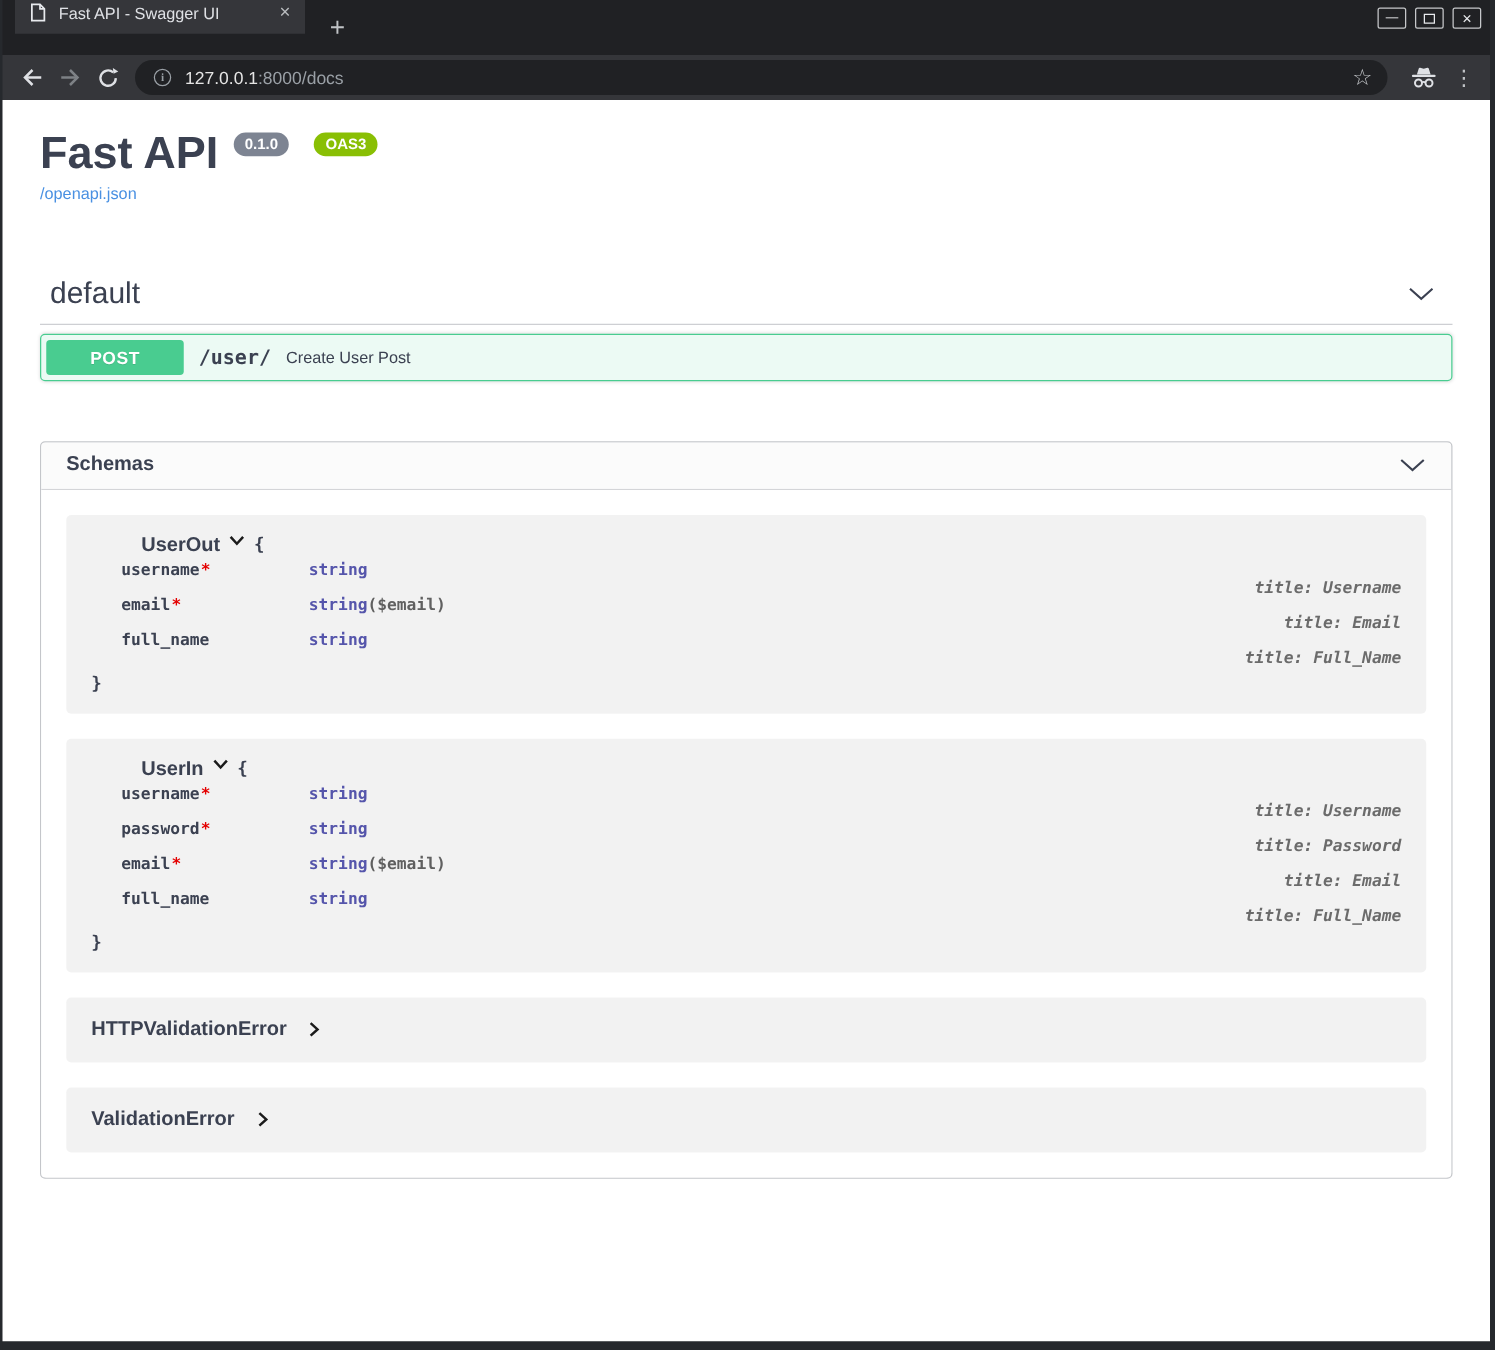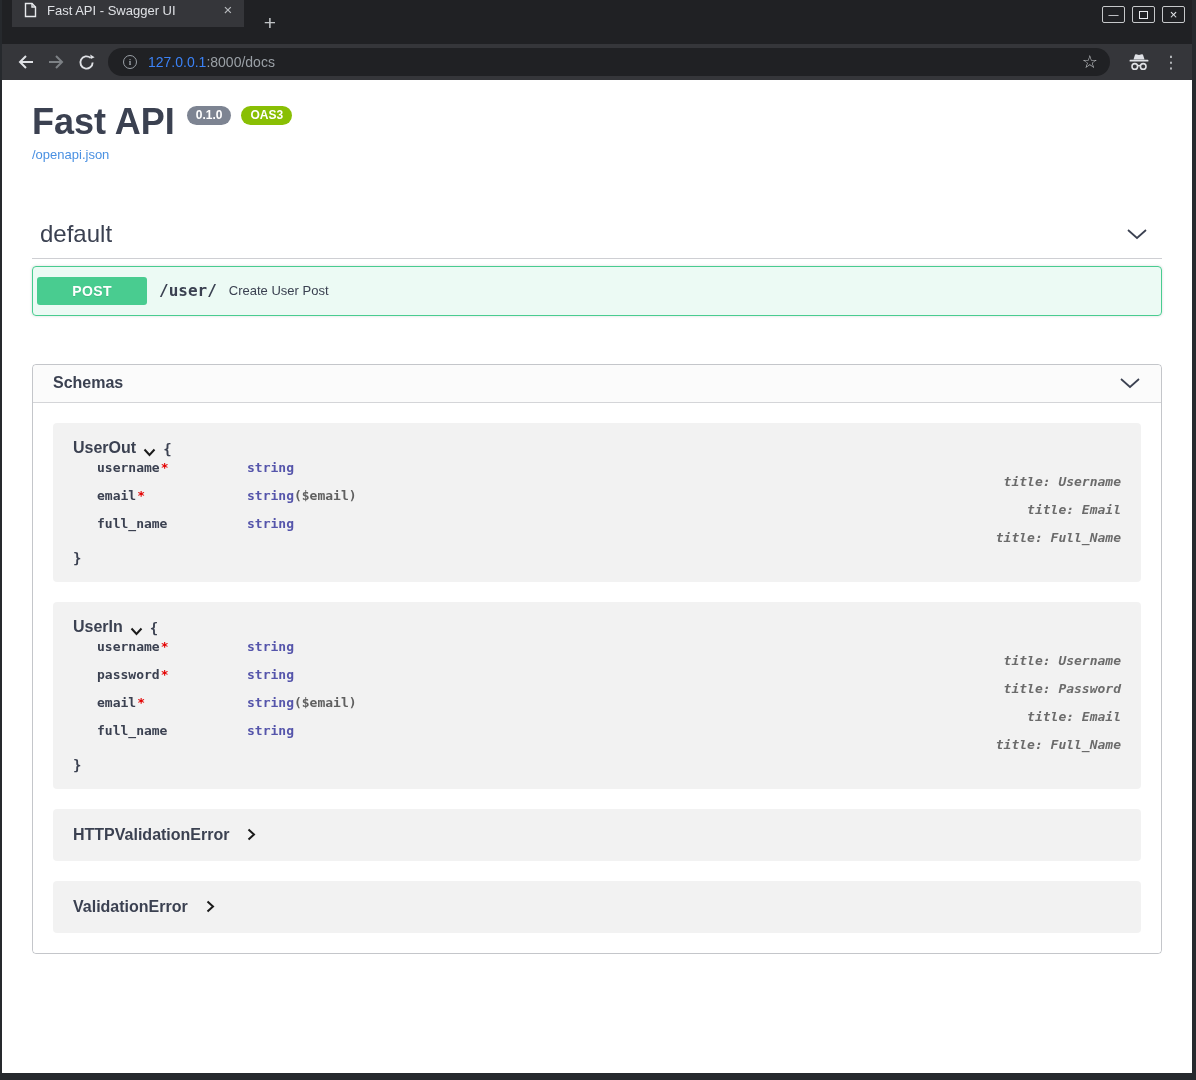--- a/index.html
+++ b/index.html
@@ -52,50 +52,50 @@
   .urlbar {
     flex: 1; height: 28px; background: #202124; border-radius: 14px;
     display: flex; align-items: center; padding: 0 12px; margin: 0 8px 0 6px;
   }
   .info-icon {
     width: 14px; height: 14px; border: 1.5px solid #9aa0a6; border-radius: 50%;
     color: #9aa0a6; font-size: 9px; font-weight: 700; font-family: "Liberation Serif", serif;
     display: flex; align-items: center; justify-content: center; margin: 0 11px 0 3px; flex: none;
   }
   .url-text { font-size: 14px; white-space: nowrap; }
-  .url-host { color: #3b82f6; }
+  .url-host { color: #e5e5e5; }
   .url-rest { color: #9aa0a6; }
   .star-icon { margin-left: auto; color: #c0c3c6; font-size: 18px; line-height: 1; }
   .incog { width: 26px; height: 26px; display: flex; align-items: center; justify-content: center; margin: 0 6px; }
   .kebab { color: #c0c3c6; font-size: 17px; width: 22px; text-align: center; line-height: 1; }
   
   .content { flex: 1; background: #fff; padding: 0 30px; overflow: hidden; color: #3b4151; }
   .api-info { margin-top: 23px; }
   .api-title {
     margin: 0; font-size: 36px; font-weight: 700; color: #3b4151;
     display: flex; align-items: flex-start; line-height: 1.05;
   }
-  .badges { display: flex; gap: 10px; margin: 3px 0 0 12px; }
+  .badges { display: flex; gap: 20px; margin: 3px 0 0 12px; }
   .badge {
     font-size: 12px; font-weight: 700; color: #fff;
     padding: 3px 9px 4px; border-radius: 10px; line-height: 1;
   }
   .badge.version { background: var(--version_badge, #7d8492); }
   .badge.oas { background: var(--oas_badge, #89bf04); }
   .spec-link { color: var(--link, #4990e2); font-size: 13px; text-decoration: none; display: inline-block; margin-top: 6px; }
   .tag-header {
     margin-top: 57px; display: flex; justify-content: space-between; align-items: center;
     padding: 0 14px 10px 8px; border-bottom: 1px solid rgba(59,65,81,.25);
   }
   .tag-name { margin: 0; font-size: 24px; font-weight: 400; color: #3b4151; }
   .opblock {
     margin-top: 7px; border: 1px solid var(--method_post, #49cc90);
     background: rgba(73,204,144,.1); border-radius: 4px;
     box-shadow: 0 0 3px rgba(0,0,0,.15);
-    display: flex; align-items: center; padding: 4px; height: 50px;
+    display: flex; align-items: center; padding: 4px; height: 38px;
   }
   .method-badge {
     background: var(--method_post, #49cc90); color: #fff; font-weight: 700; font-size: 14px;
     border-radius: 3px; width: 110px; height: 28px; flex: none;
     display: flex; align-items: center; justify-content: center; letter-spacing: .4px;
     text-shadow: 0 1px 0 rgba(0,0,0,.1);
   }
   .op-path { font-family: "DejaVu Sans Mono", monospace; font-size: 16px; font-weight: 700; color: #3b4151; margin: 0 12px 0 12px; }
   .op-summary { font-size: 13px; color: #3b4151; }
   .schemas-panel { margin-top: 48px; border: 1px solid rgba(59,65,81,.3); border-radius: 4px; }
@@ -106,21 +106,21 @@
   }
   .schemas-title { font-size: 16px; font-weight: 700; color: #3b4151; }
   .schemas-body { padding: 20px; background: #fff; border-radius: 0 0 4px 4px; }
   .model-box {
     background: rgba(0,0,0,.05); border-radius: 4px;
     padding: 16px 20px; margin-bottom: 20px;
   }
   .model-box:last-child { margin-bottom: 0; }
   .model-box.collapsed { display: flex; align-items: center; gap: 18px; padding: 17px 20px; cursor: pointer; }
   .model-title { font-size: 16px; font-weight: 700; color: #3b4151; }
-  .model-title-row { display: flex; align-items: flex-end; gap: 7px; }
+  .model-title-row { display: flex; align-items: flex-start; gap: 7px; margin-left: 40px; }
   .model-toggle { display: flex; align-items: center; cursor: pointer; }
   .brace { font-family: "DejaVu Sans Mono", monospace; font-size: 14px; font-weight: 700; color: #3b4151; }
   .close-brace { margin-top: 5px; }
   .props {
     margin: 4px 0 0 24px; display: grid; grid-template-columns: 150px auto;
     font-family: "DejaVu Sans Mono", monospace; font-size: 13px; line-height: 14px;
     align-items: start;
   }
   .prop-name-cell { font-weight: 700; color: #3b4151; }
   .prop-name-cell .star { color: var(--required_star, #e40000); margin-left: 1px; }

